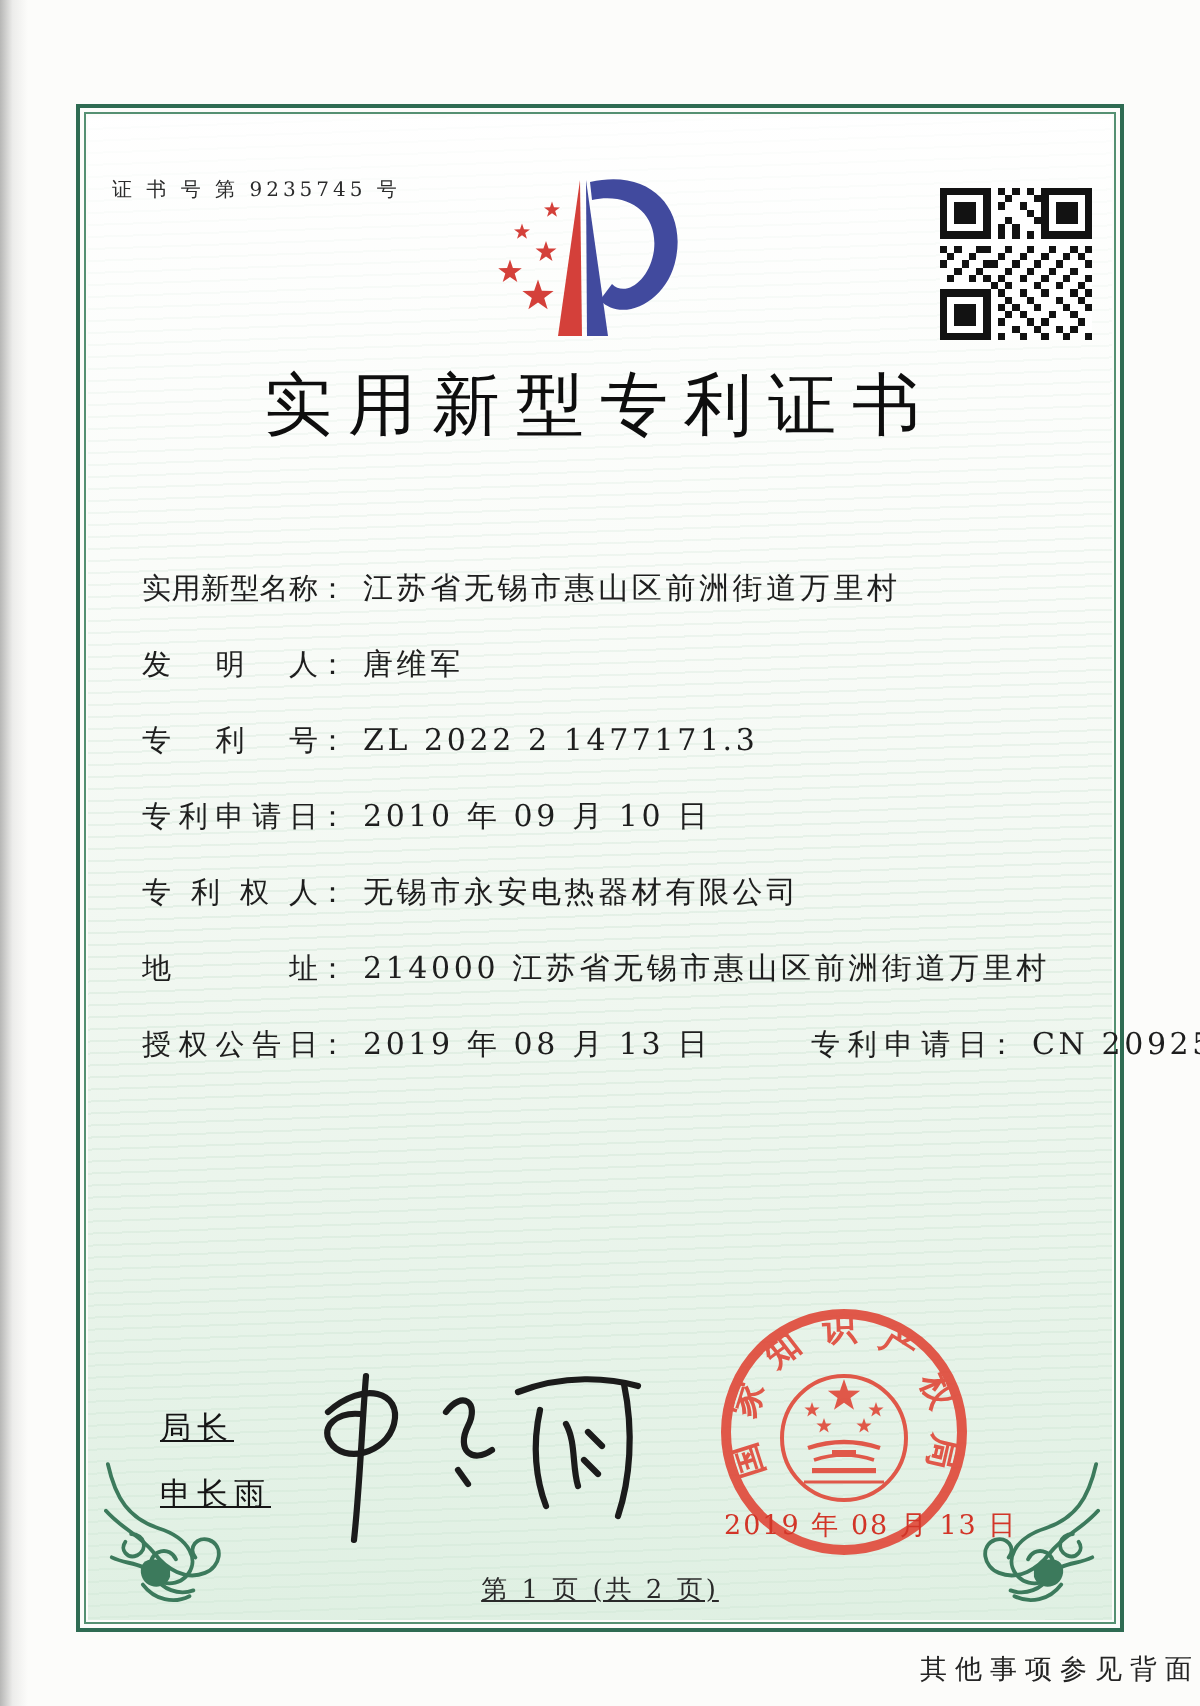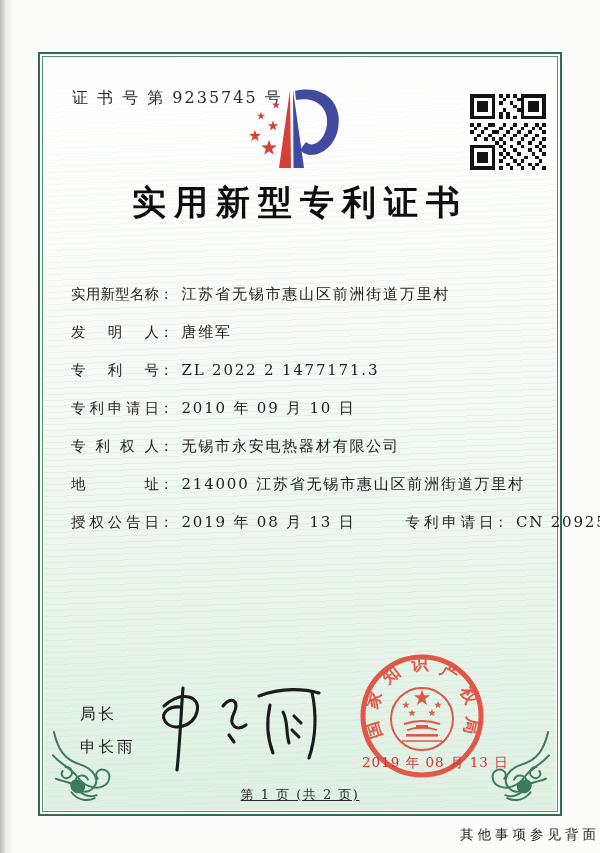--- a/index.html
+++ b/index.html
@@ -29,45 +29,45 @@
   
   .content{
     position:absolute; inset:1px;
     background:
       linear-gradient(180deg, rgba(255,255,255,.92) 0%, rgba(248,252,248,.55) 30%, rgba(228,242,230,.45) 55%, rgba(214,236,219,.75) 100%),
       repeating-linear-gradient(178deg, rgba(122,178,142,.20) 0 1px, rgba(0,0,0,0) 1px 6px);
   }
   .abs{ position:absolute; }
 
   .cert-no{
-    left:28px; top:30px; font-size:16px; letter-spacing:2px; color:#2b2b2b;
+    left:12px; top:30px; font-size:10px; letter-spacing:2px; color:#2b2b2b;
   }
   .logo{ left:180px; top:24px; width:150px; height:96px; }
   .qr{ left:426px; top:36px; width:76px; height:76px; }
   .title{
     left:0; top:122px; width:100%; text-align:center;
-    font-size:34px; font-weight:700; letter-spacing:8px; color:#0e0e0e;
+    font-size:34px; font-weight:400; letter-spacing:8px; color:#0e0e0e;
   }
   .fields{ left:27px; top:199px; right:18px; color:#1e1e1e;margin-top:28px; }
   .field-row{ display:flex; align-items:baseline; height:38px; font-size:14.5px; }
   .f-label{
     width:88px; flex:0 0 88px; text-align:justify; text-align-last:justify;
     -moz-text-align-last:justify; letter-spacing:0;
   }
   .f-colon{ margin:0 8px 0 0; }
   .f-value{ font-size:15px; letter-spacing:1.8px; white-space:nowrap; }
   .pair2{ display:flex; align-items:baseline; margin-left:50px; }
 
   .paras{ left:27px; top:452px; width:492px; color:#1c1c1c; }
   .paras p{
     font-size:13.5px; line-height:26px; text-indent:2em; text-align:justify;
     letter-spacing:0.6px;
   }
 
-  .signer{ left:36px; top:646px; font-size:15.5px; color:#151515; letter-spacing:3px; }
+  .signer{ left:36px; top:646px; font-size:15.5px; color:#151515; letter-spacing:3px;text-decoration:underline; }
   .signer div{ height:33px; }
   .sign-svg{ left:95px; top:622px; width:210px; height:110px; }
 
   .seal{ left:314px; top:594px; width:128px; height:128px; z-index:5; }
   .seal-date{
     left:318px; top:696px; font-size:13.5px; color:#d23528; letter-spacing:1px;
     z-index:6; white-space:nowrap;
   }
   .flourish{ width:68px; height:76px; z-index:3; }
   .fl-right{ left:438px; top:672px; }

